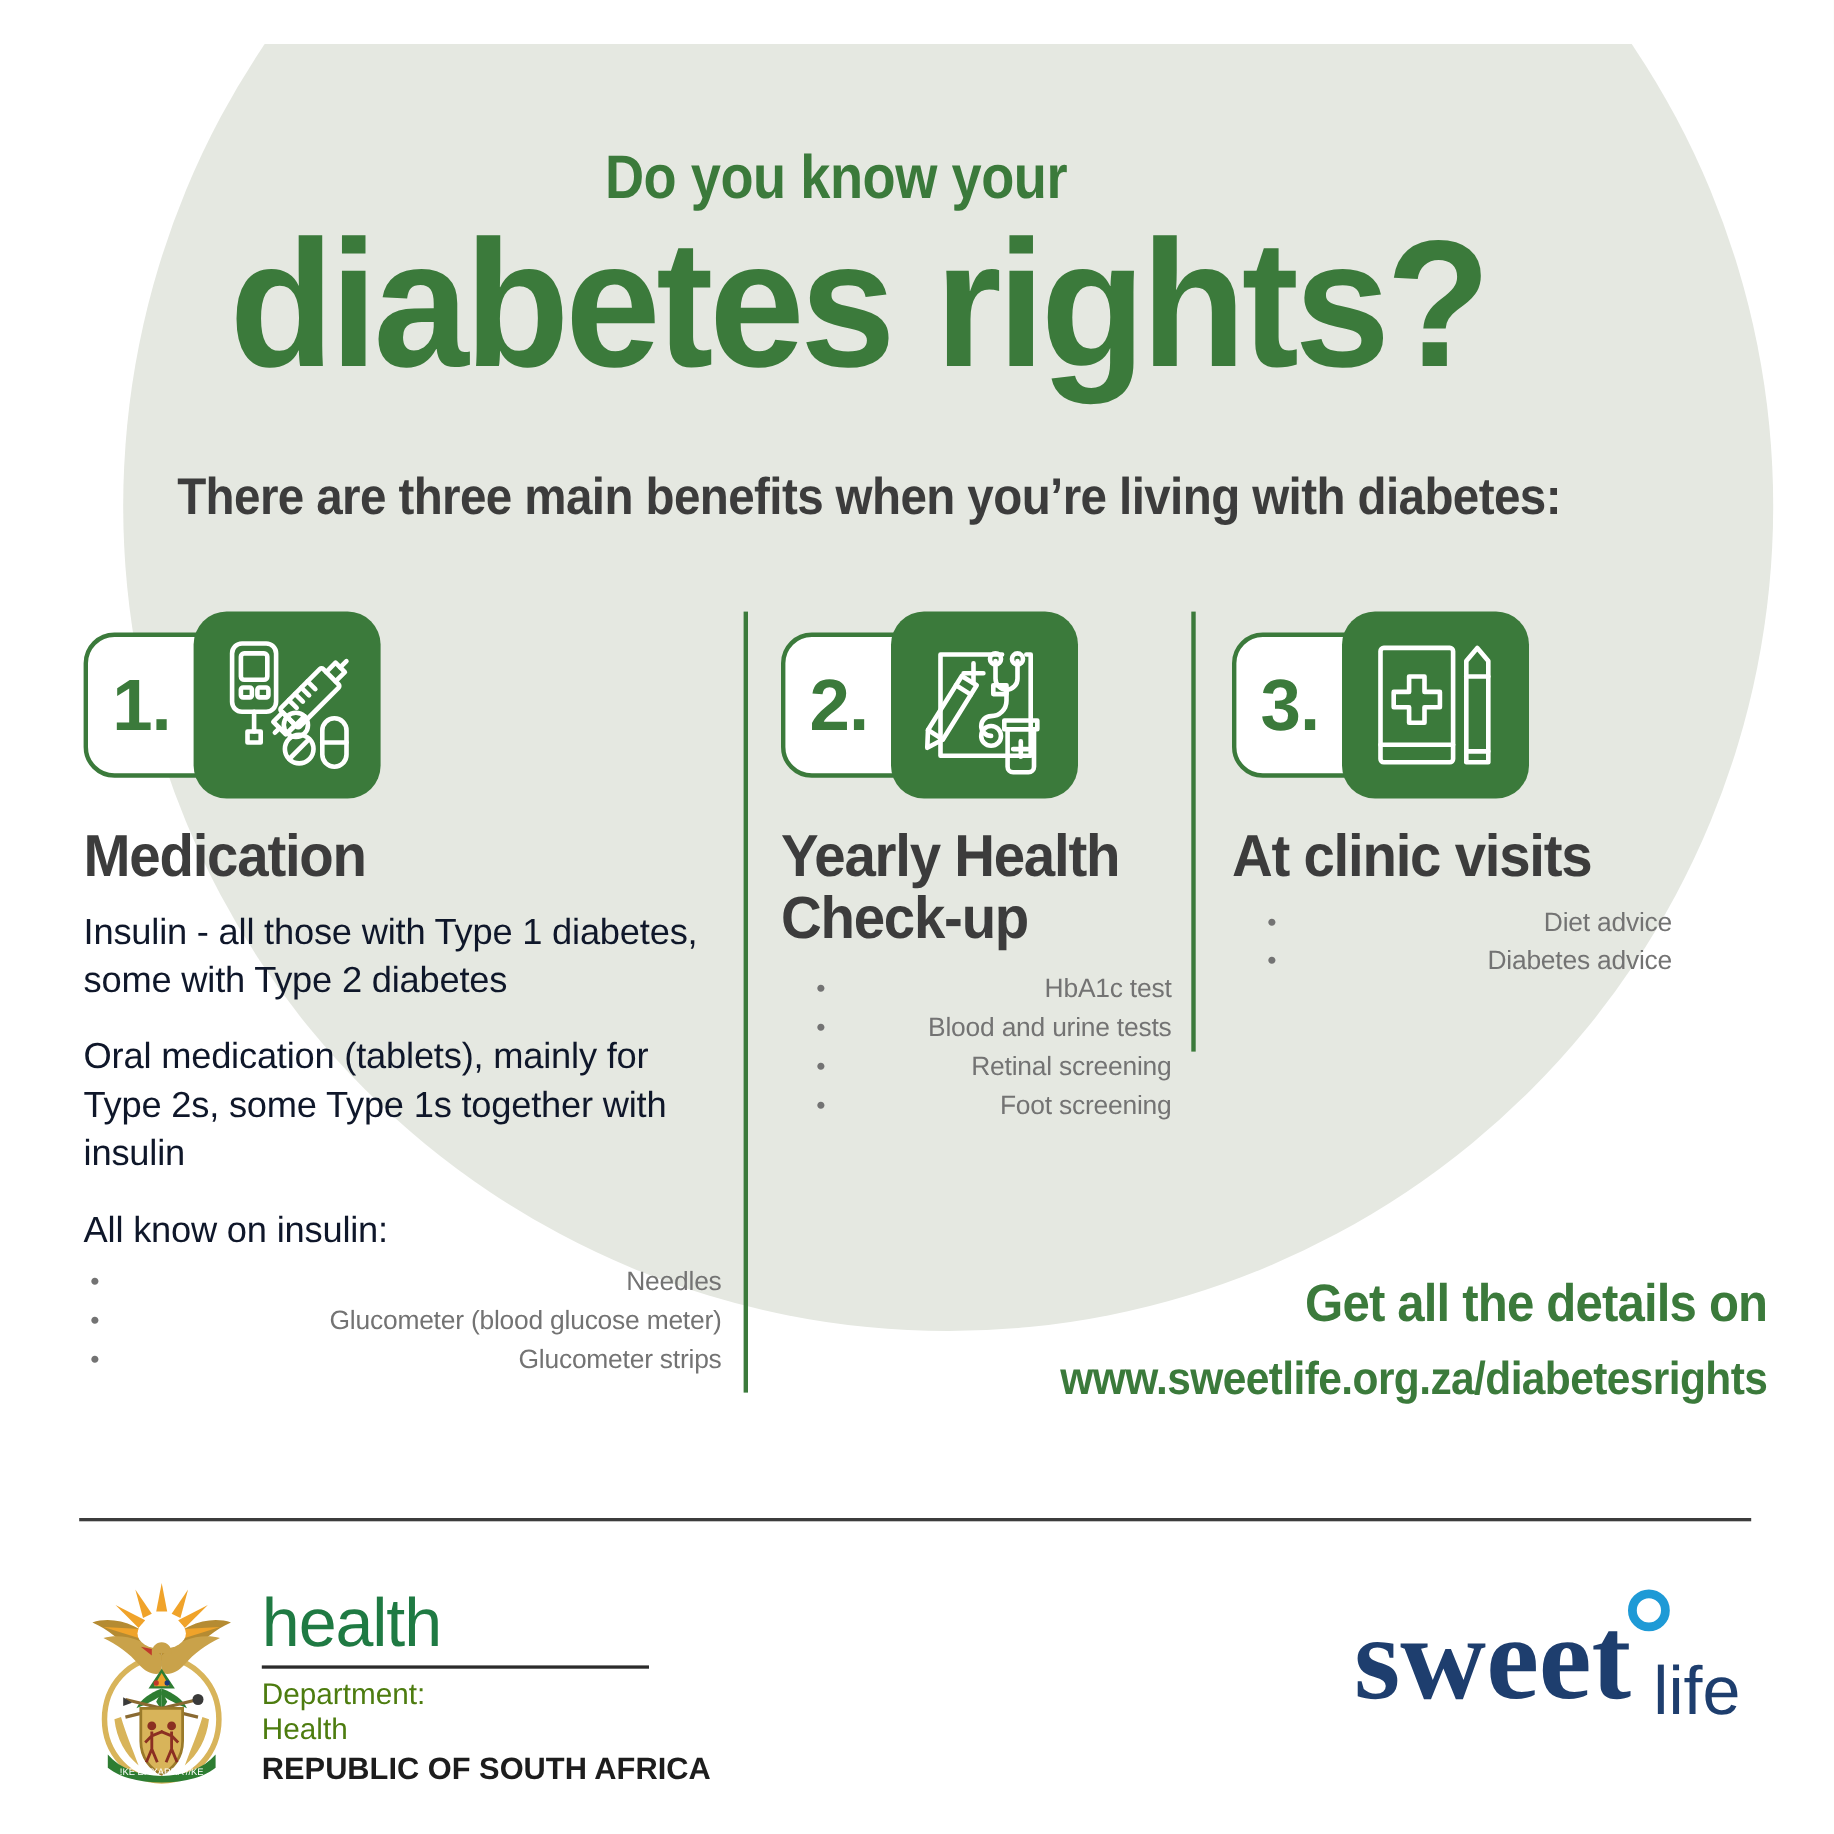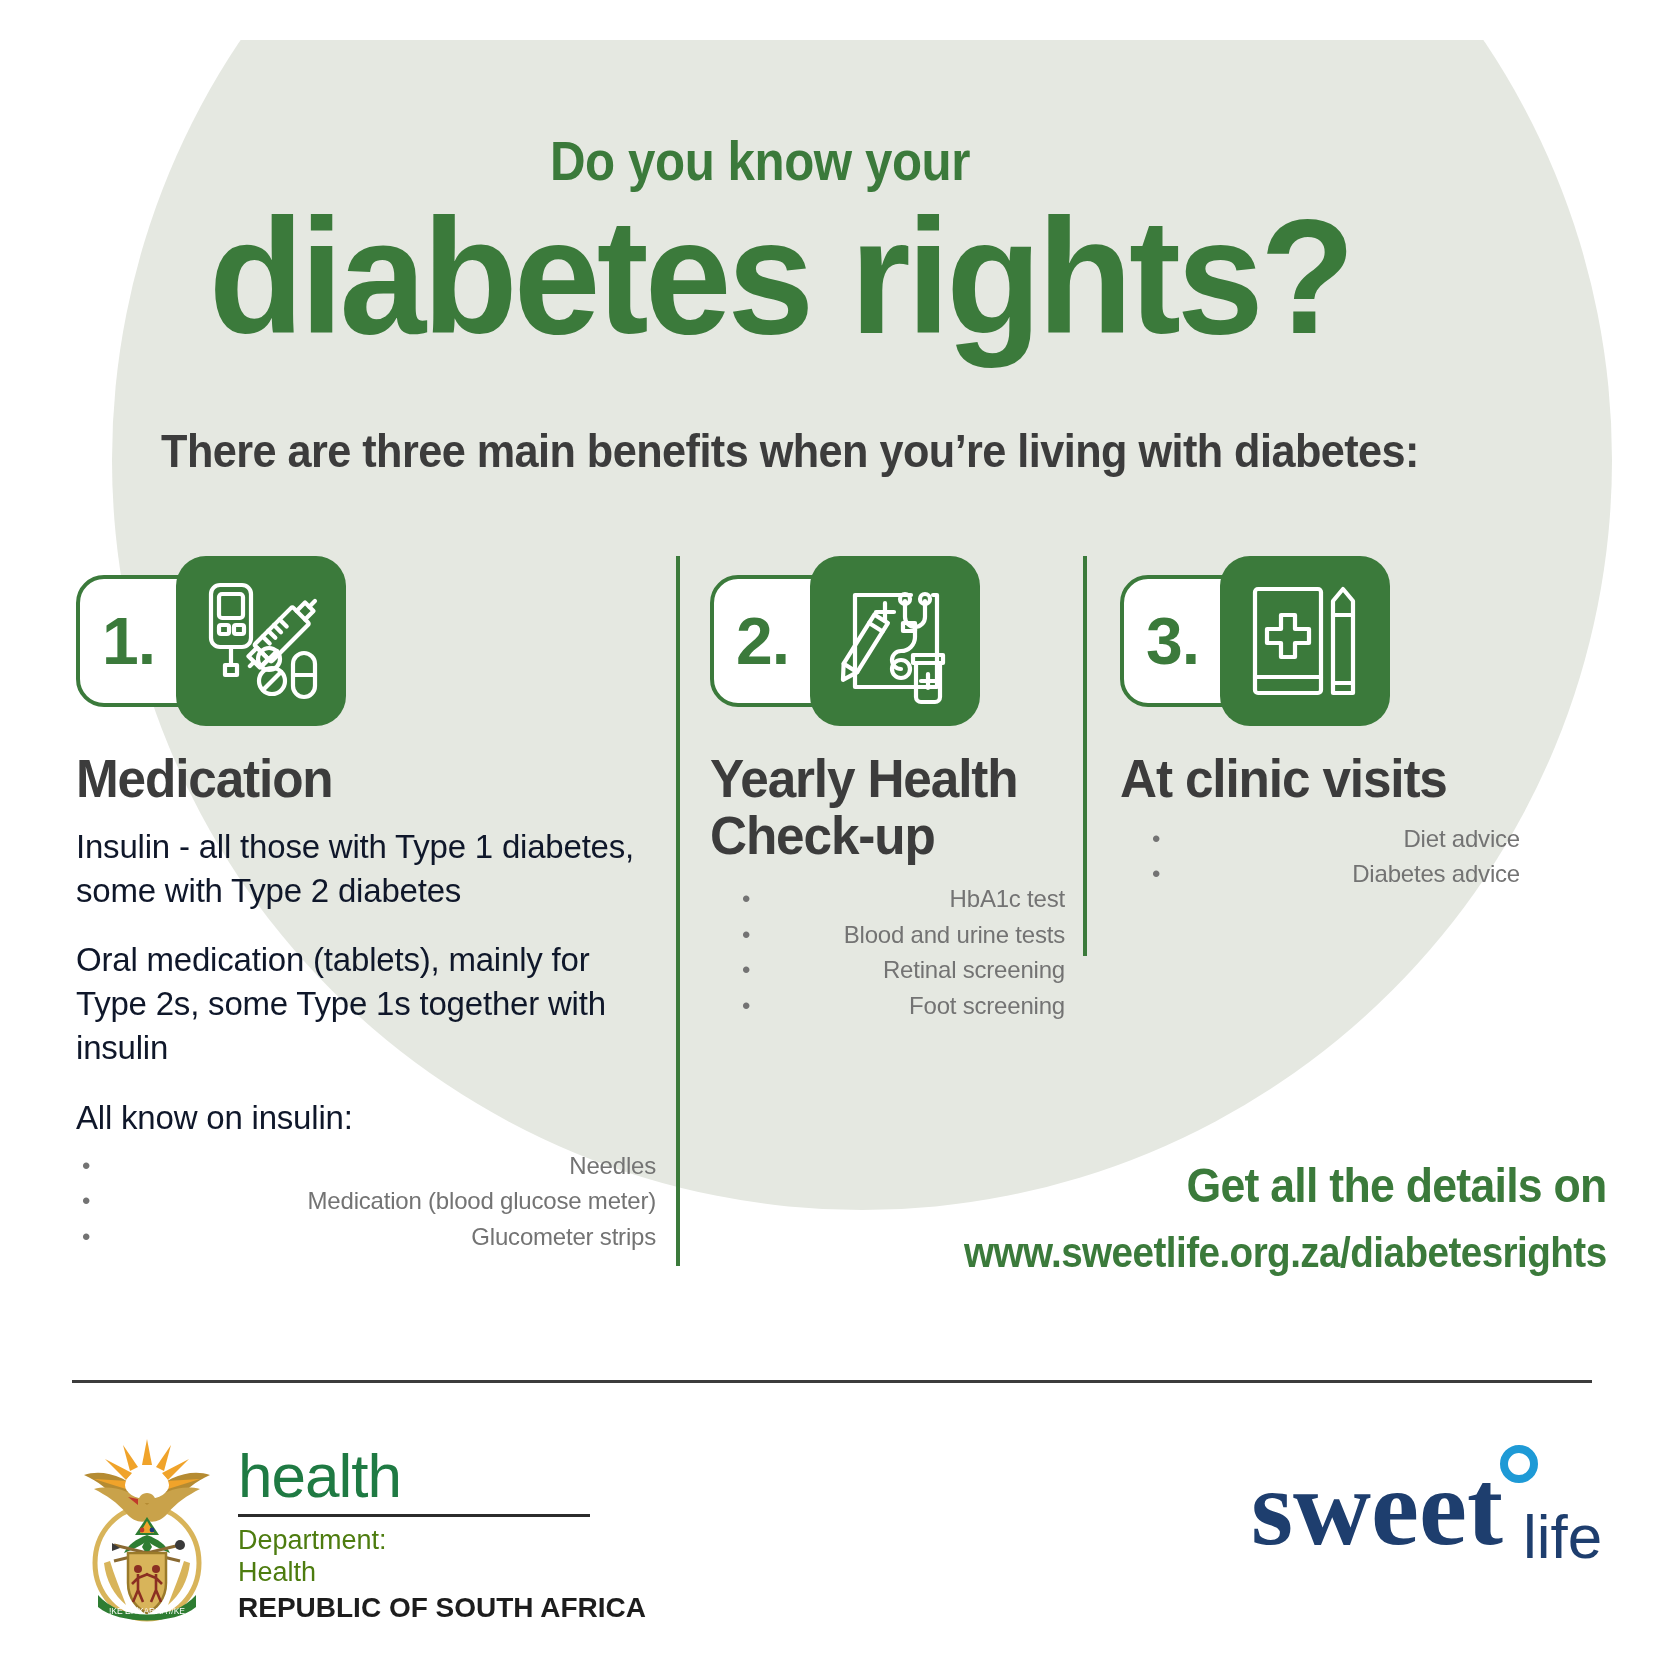--- a/index.html
+++ b/index.html
@@ -244,21 +244,21 @@
   .gov-country {
     color: #1d1d1d;
     font-size: 28px;
     font-weight: bold;
     line-height: 1.2;
     margin-top: 2px;
     font-family: "Liberation Sans", sans-serif;
   }
   .sweetlife {
     position: absolute;
-    right: 46px;
+    right: 66px;
     top: 1400px;
     z-index: 5;
   }
 </style>
 </head>
 <body>
 
 <div id="poster">
 
   <div class="backdrop-circle"></div>
@@ -303,21 +303,21 @@
     </div>
 
     <h2 class="section-title">Medication</h2>
 
     <p class="body">Insulin - all those with Type 1 diabetes, some with Type 2 diabetes</p>
     <p class="body">Oral medication (tablets), mainly for Type 2s, some Type 1s together with insulin</p>
     <p class="body tight">All know on insulin:</p>
 
     <ul class="bullets">
       <li>Needles</li>
-      <li>Medication (blood glucose meter)</li>
+      <li>Glucometer (blood glucose meter)</li>
       <li>Glucometer strips</li>
     </ul>
   </div>
 
   <div class="col col2">
     <div class="badge-row">
       <div class="num-pill">2.</div>
       <div class="icon-tile">
         <svg width="136" height="136" viewBox="0 0 136 136" fill="none" stroke="#ffffff" stroke-width="4.2" stroke-linecap="round" stroke-linejoin="round">
 

